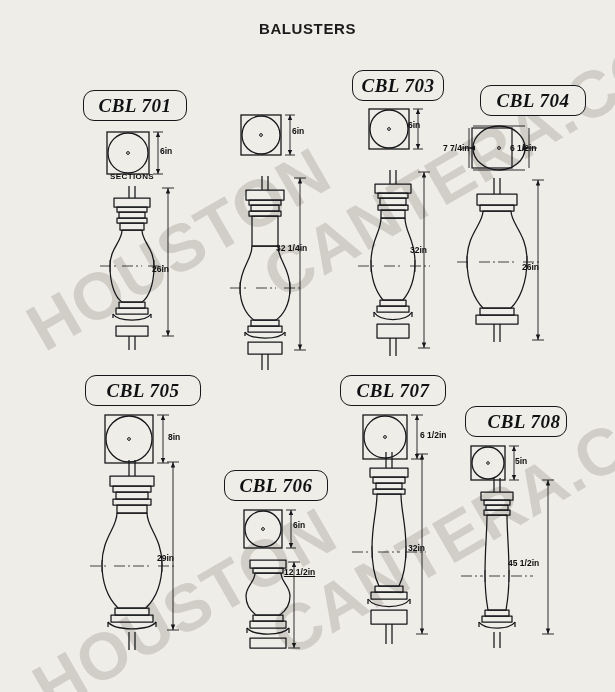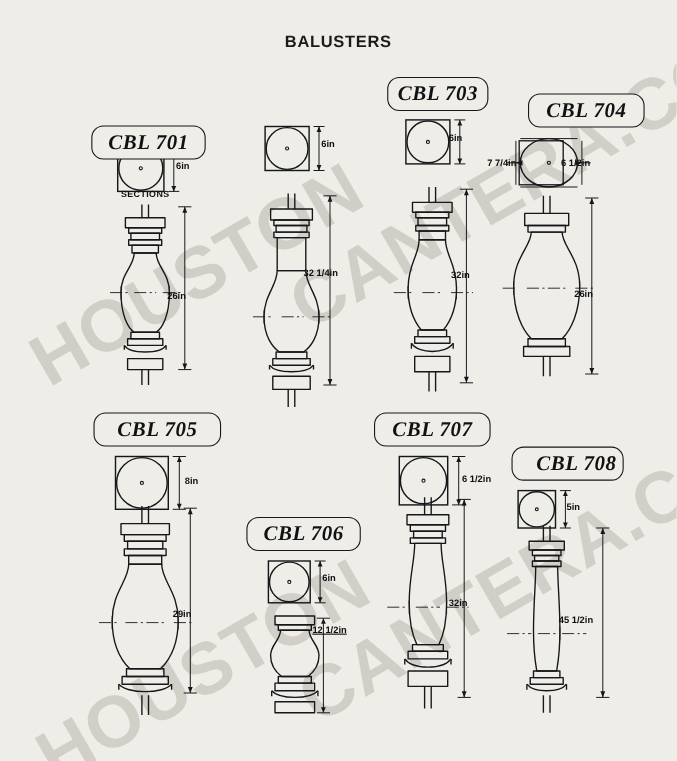--- a/index.html
+++ b/index.html
@@ -27,21 +27,21 @@
     white-space:nowrap;
     transform-origin:left top;
   }
   .wm-1{left:14px;  top:300px; transform:rotate(-30deg);}
   .wm-2{left:250px; top:248px; transform:rotate(-30deg);}
   .wm-3{left:20px;  top:660px; transform:rotate(-30deg);}
   .wm-4{left:258px; top:606px; transform:rotate(-30deg);}
 
   
   .title{
-    position:absolute;left:0;top:30px;width:615px;text-align:center;
+    position:absolute;left:0;top:20px;width:615px;text-align:center;
     font-size:15px;font-weight:bold;letter-spacing:.6px;z-index:20;
   }
 
   
   .plate{
     position:absolute;z-index:20;
     background:#efede8;
     border:1.4px solid #16171a;
     border-radius:11px;
     height:31px;
@@ -78,21 +78,21 @@
 
   <div class="wm">
     <span class="wm-1">HOUSTON</span>
     <span class="wm-2">CANTERA.COM</span>
     <span class="wm-3">HOUSTON</span>
     <span class="wm-4">CANTERA.COM</span>
   </div>
 
   <div class="title">BALUSTERS</div>
 
-  <div class="plate" style="left:83px;top:90px;width:104px;margin-top:24px;">CBL 701</div>
+  <div class="plate" style="left:83px;top:90px;width:104px;">CBL 701</div>
 
   <div class="sec" style="left:106px;top:131px;">
     <svg width="90" height="46" viewBox="0 0 90 46">
       <rect x="1" y="1" width="42" height="42" fill="none" stroke="#16171a" stroke-width="1.3"></rect>
       <circle cx="22" cy="22" r="20" fill="none" stroke="#16171a" stroke-width="1.3"></circle>
       <circle cx="22" cy="22" r="1.4" fill="none" stroke="#16171a" stroke-width="1"></circle>
       <path d="M47 1 H57 M47 43 H57" stroke="#16171a" stroke-width="0.9"></path>
       <path d="M52 1 V43" stroke="#16171a" stroke-width="0.9"></path>
       <path d="M52 1 l-2.2 5 h4.4 z M52 43 l-2.2 -5 h4.4 z" fill="#16171a"></path>
     </svg>

